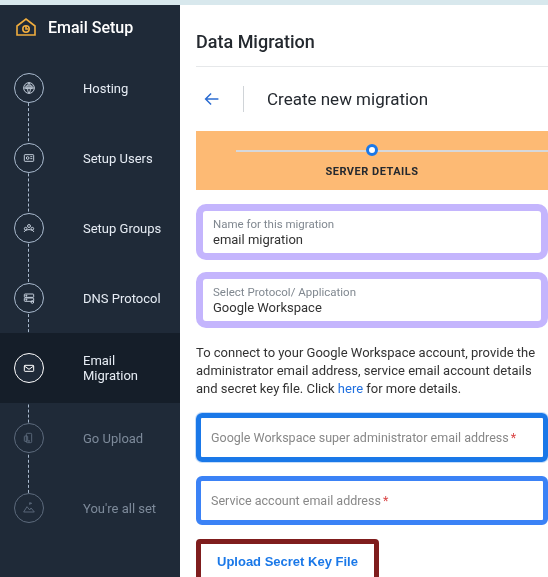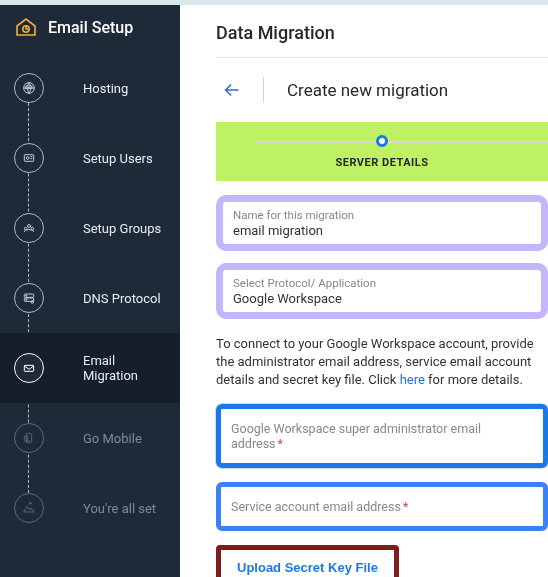--- a/index.html
+++ b/index.html
@@ -88,23 +88,22 @@
   .nav-item.muted .nav-label { color: #7d8a9a; }
   .nav-label {
     font-size: 13px;
     color: #e6ecf4;
   }
   .nav-item svg { width: 16px; height: 16px; }
   .muted svg path, .muted svg rect, .muted svg circle, .muted svg line, .muted svg polyline, .muted svg polygon { stroke: #5d6b7d; }
   
   .main {
     flex: 1;
-    padding: 13px 0 0 16px;
+    padding: 22px 0 0 16px;
     overflow: hidden;
-    margin-left: 20px;
   }
   .page-title {
     font-size: 18px;
     font-weight: 500;
     color: #24292f;
     padding: 4px 0 14px 0;
     border-bottom: 1px solid #e6e8ea;
     margin-right: 0;
   }
   .subheader {
@@ -123,21 +122,21 @@
   .vline {
     width: 1px; height: 26px;
     background: #d0d4d8;
     margin-right: 14px;
   }
   .subtitle {
     font-size: 17px;
     color: #24292f;
   }
   .steps {
-    background: #bef264;
+    background: #fdba74;
     padding: 14px 0 12px 0;
     text-align: center;
     margin-right: 0;
   }
   .step-rail {
     position: relative;
     height: 14px;
     margin: 0 40px 6px 40px;
   }
   .step-line {
@@ -293,21 +292,21 @@
       </div>
 
       <div class="nav-item muted">
         <span class="iconring">
           <svg viewBox="0 0 24 24" fill="none" stroke="#5d6b7d" stroke-width="1.4">
             <rect x="8" y="5" width="8" height="14" rx="1.5"></rect>
             <circle cx="12" cy="16.5" r="0.8"></circle>
             <rect x="5" y="9" width="5" height="8" rx="1"></rect>
           </svg>
         </span>
-        <span class="nav-label">Go Mobile</span>
+        <span class="nav-label">Go Upload</span>
       </div>
 
       <div class="nav-item muted">
         <span class="iconring">
           <svg viewBox="0 0 24 24" fill="none" stroke="#5d6b7d" stroke-width="1.4">
             <path d="M4 18l5-8 4 5 2-3 5 6z"></path>
             <path d="M13 7v-3l3 1-3 1"></path>
           </svg>
         </span>
         <span class="nav-label">You're all set</span>

